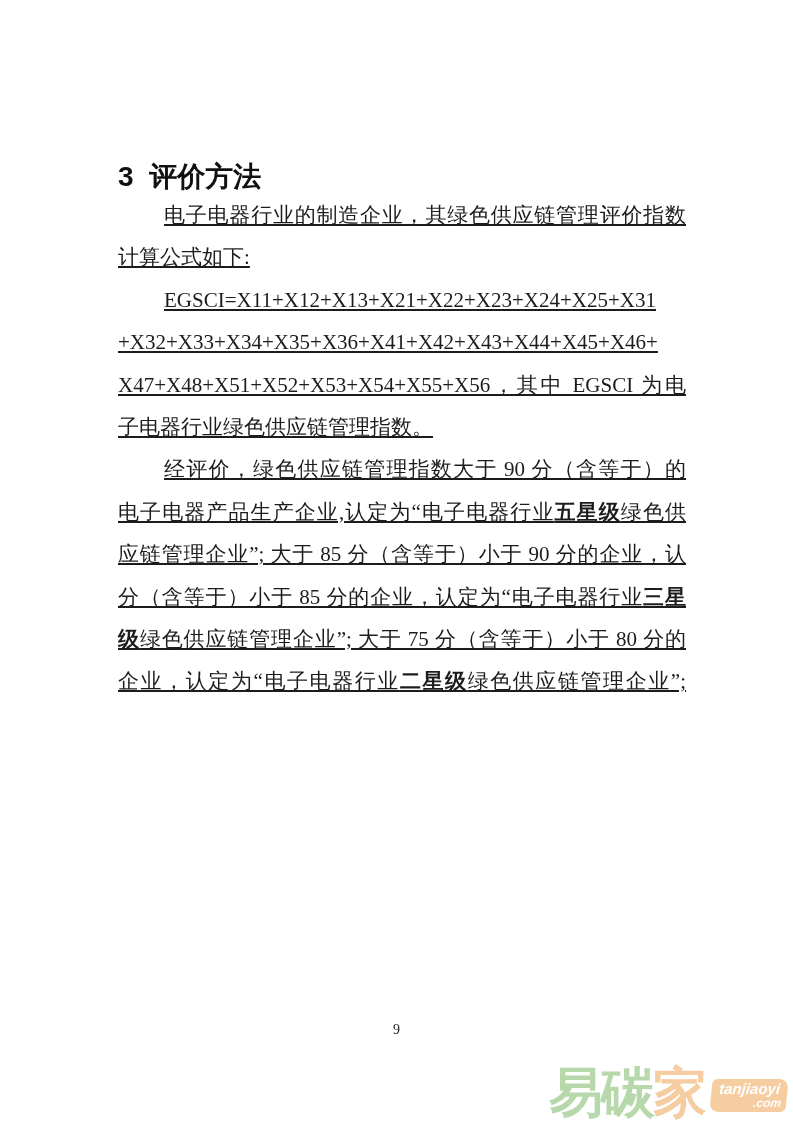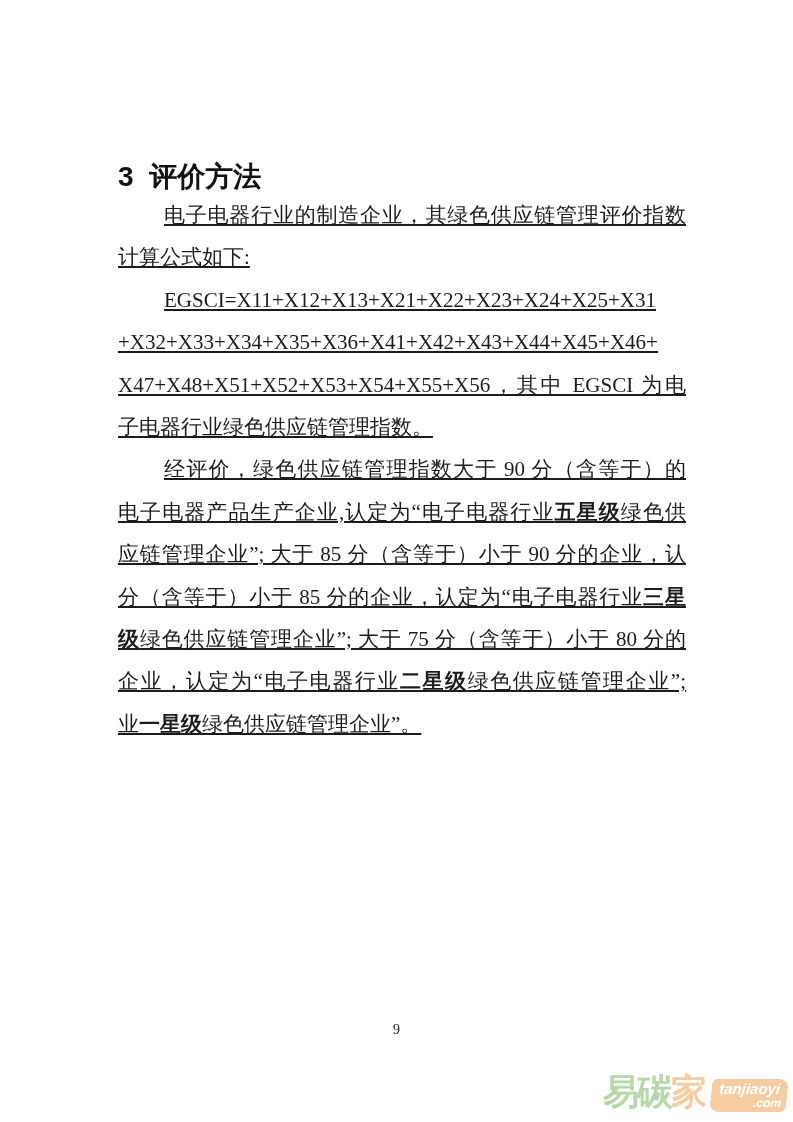--- a/index.html
+++ b/index.html
@@ -57,21 +57,21 @@
     position: absolute;
     right: 2px; top: 1050px;
     height: 72px;
     display: flex;
     align-items: flex-end;
     user-select: none;
   }
   .wm-chars {
     font-family: "Liberation Sans", "DejaVu Sans", sans-serif;
     font-weight: bold;
-    font-size: 36px;
+    font-size: 54px;
     line-height: 60px;
     letter-spacing: -2px;
   }
   .wm-badge {
     width: 66px;
     margin: 0 4px 10px 6px;
     padding: 2px 5px 3px 5px;
     border-radius: 5px 9px 5px 9px;
     transform: skewX(-6deg);
     color: #ffffff;
@@ -96,21 +96,20 @@
       <div class="line indent left"><span>EGSCI=X11+X12+X13+X21+X22+X23+X24+X25+X31</span></div>
       <div class="line left"><span>+X32+X33+X34+X35+X36+X41+X42+X43+X44+X45+X46+</span></div>
       <div class="line"><span>X47+X48+X51+X52+X53+X54+X55+X56，其中 EGSCI 为电</span></div>
       <div class="line left"><span>子电器行业绿色供应链管理指数。</span></div>
       <div class="line indent"><span>经评价，绿色供应链管理指数大于 90 分（含等于）的</span></div>
       <div class="line"><span>电子电器产品生产企业,认定为“电子电器行业</span><span class="bold">五星级</span><span>绿色供</span></div>
       <div class="line"><span>应链管理企业”; 大于 85 分（含等于）小于 90 分的企业，认</span></div>
       <div class="line"><span>分（含等于）小于 85 分的企业，认定为“电子电器行业</span><span class="bold">三星</span></div>
       <div class="line"><span class="bold">级</span><span>绿色供应链管理企业”; 大于 75 分（含等于）小于 80 分的</span></div>
       <div class="line"><span>企业，认定为“电子电器行业</span><span class="bold">二星级</span><span>绿色供应链管理企业”;</span></div>
-      <div class="line left"><span>业</span><span class="bold">一星级</span><span>绿色供应链管理企业”。</span></div>
     </div>
 
   <div class="page-number">9</div>
 
   <div class="watermark">
     <span class="wm-chars" style="color: rgb(183, 216, 170);">易碳</span>
     <span class="wm-chars" style="color: rgb(245, 205, 160);">家</span>
     <span class="wm-badge" style="background: rgb(245, 205, 160); color: rgb(255, 255, 255);">
       <span class="badge-top">tanjiaoyi</span>
       <span class="badge-bottom">.com</span>

